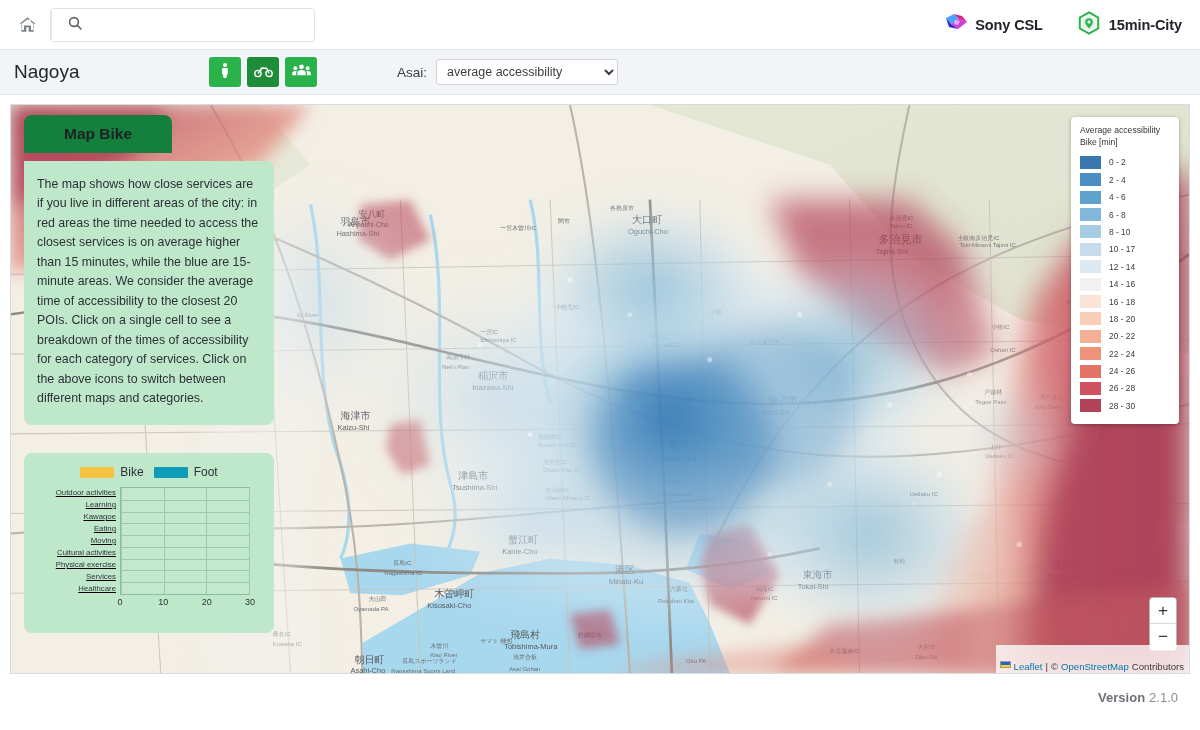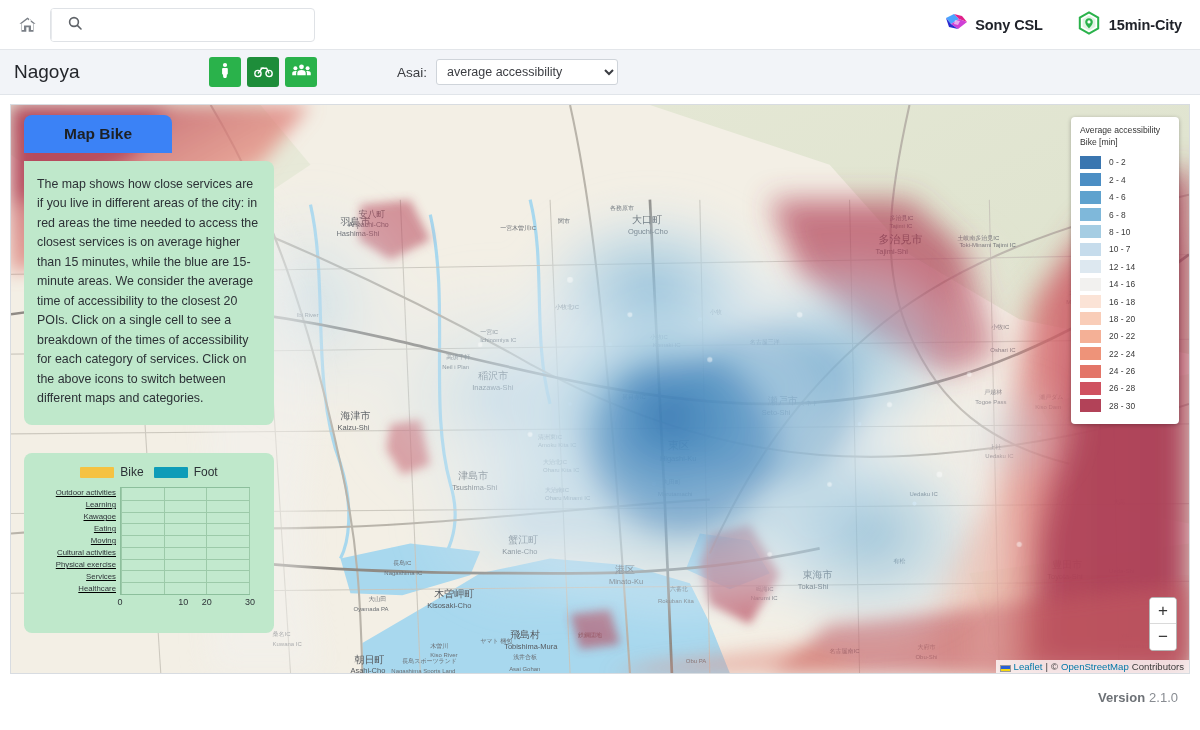--- a/index.html
+++ b/index.html
@@ -132,21 +132,21 @@
   .map-canvas svg { display: block; width: 100%; height: 100%; }
 
   
   .heat { position: absolute; inset: 0; pointer-events: none; }
 
   
   .map-tab {
     position: absolute;
     left: 13px; top: 10px;
     width: 148px; height: 38px;
-    background: #3b82f6;
+    background: #15803d;
     border-radius: 8px 8px 0 0;
     display: flex; align-items: center; justify-content: center;
     font-size: 15.5px; font-weight: bold; color: #1d2024;
     z-index: 20;
     cursor: pointer;
   }
   .info-card {
     position: absolute;
     left: 13px; top: 56px;
     width: 250px;
@@ -275,23 +275,23 @@
   }
   .zoomctl div:first-child { border-bottom: 1px solid #dadada; }
 
   
   .attrib {
     position: absolute;
     right: 0; bottom: 0;
     background: rgba(255,255,255,0.78);
     font-size: 9.6px;
     color: #3b3b3b;
-    padding: 1px 5px 1px 4px;
+    padding: 16px 5px 1px 4px;
     z-index: 20;
-    display: flex; align-items: flex-end; gap: 3px;
+    display: flex; align-items: flex-start; gap: 3px;
   }
   .attrib a { color: #0078a8; text-decoration: none; }
   .flag {
     display: inline-block;
     width: 11px; height: 7px;
     background: linear-gradient(#2a5fd6 0 50%, #f6d90f 50% 100%);
     border: 0.5px solid #999;
   }
 
   
@@ -779,21 +779,21 @@
           </div>
           <div class="bar-row" style="top: 90.9444%;">
             <div class="bar" style="width: 0.9%; background: rgb(245, 194, 66);"></div>
             <div class="bar" style="width: 0.9%; background: rgb(14, 156, 184);"></div>
           </div>
         </div>
     </div>
 
     <div class="chart-axis" id="chart-axis">
         <span class="tick" style="left: 0%;">0</span>
-        <span class="tick" style="left: 33.3333%; margin-left: 20px;">10</span>
+        <span class="tick" style="left: 33.3333%;">10</span>
         <span class="tick" style="left: 66.6667%;">20</span>
         <span class="tick" style="left: 100%;">30</span>
       </div>
   </div>
 
   <div class="legend">
     <div class="legend-title">
       <div>Average accessibility</div>
       <div>Bike [min]</div>
     </div>
@@ -813,21 +813,21 @@
         <div class="legend-row">
           <span class="legend-swatch" style="background: rgb(127, 184, 218);"></span>
           <span class="legend-label">6 - 8</span>
         </div>
         <div class="legend-row">
           <span class="legend-swatch" style="background: rgb(165, 205, 227);"></span>
           <span class="legend-label">8 - 10</span>
         </div>
         <div class="legend-row">
           <span class="legend-swatch" style="background: rgb(198, 220, 236);"></span>
-          <span class="legend-label">10 - 7</span>
+          <span class="legend-label">10 - 17</span>
         </div>
         <div class="legend-row">
           <span class="legend-swatch" style="background: rgb(221, 232, 240);"></span>
           <span class="legend-label">12 - 14</span>
         </div>
         <div class="legend-row">
           <span class="legend-swatch" style="background: rgb(242, 241, 239);"></span>
           <span class="legend-label">14 - 16</span>
         </div>
         <div class="legend-row">

